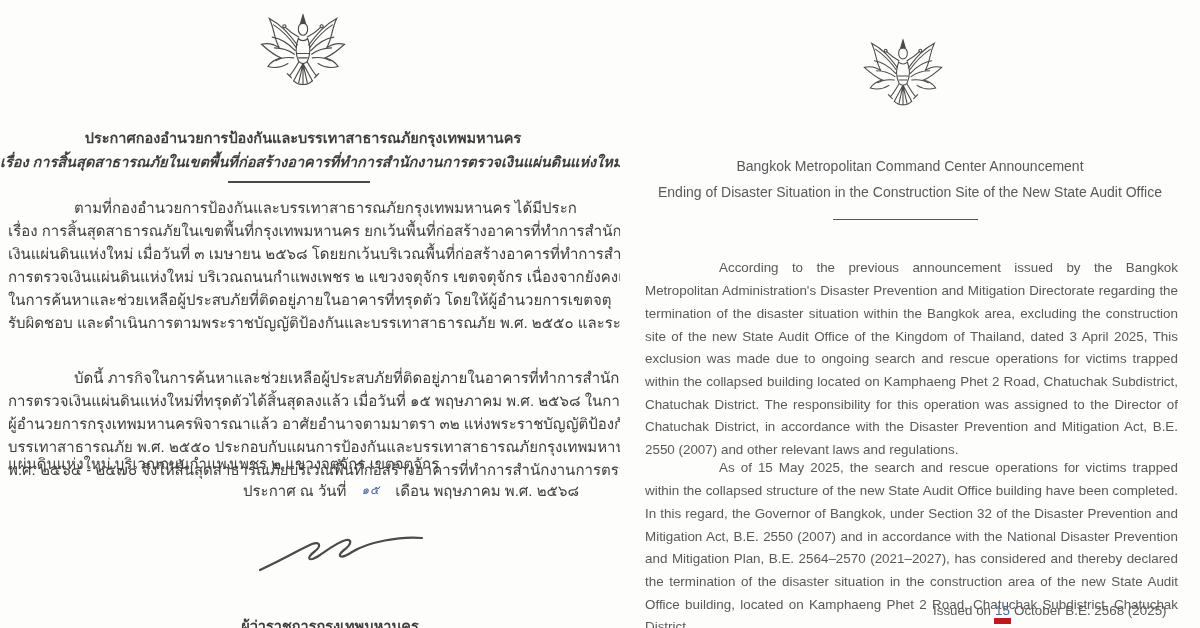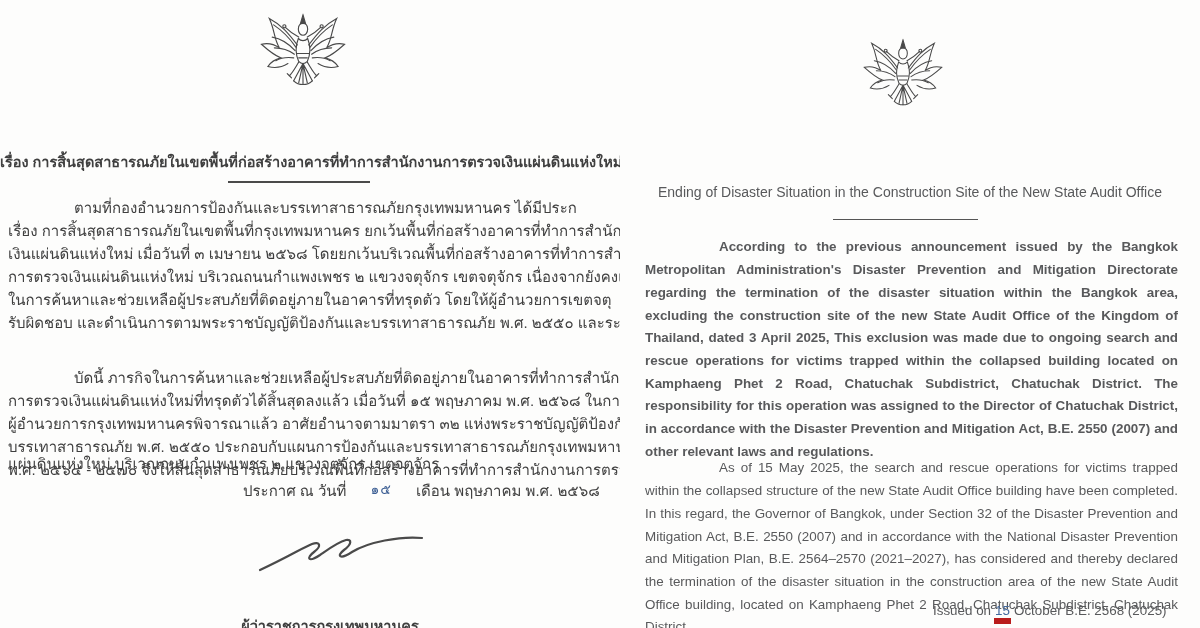--- a/index.html
+++ b/index.html
@@ -12,44 +12,44 @@
   .canvas{position:relative;width:1200px;height:628px;background:#fdfdfc;}
   .doc{position:absolute;top:0;height:628px;overflow:hidden;background:#fdfdfc;}
   .doc-left{left:0;width:620px;}
   .doc-right{left:620px;width:580px;}
 
   
   .doc-left .emblem{position:absolute;left:260px;top:8px;width:86px;height:104px;}
   .th-title{position:absolute;left:0;width:606px;text-align:center;white-space:nowrap;
             color:#3f3f3f;font-size:14.5px;font-weight:bold;}
   .th-title1{top:126px;}
-  .th-title2{top:150px;}
+  .th-title2{top:150px;font-style:italic;}
   .rule-left{position:absolute;top:181px;left:228px;width:142px;border-top:2px solid #4a4a4a;}
   .th-line{position:absolute;left:8px;width:760px;white-space:nowrap;overflow:hidden;
            color:#3f3f3f;font-size:15px;line-height:23.4px;height:23.4px;}
   .th-indent{padding-left:66px;}
   .th-date{position:absolute;top:479px;left:243px;white-space:nowrap;color:#3f3f3f;font-size:15px;}
-  .hand-th{color:#3d5f94;font-size:14px;letter-spacing:1px;padding:0 24px;position:relative;top:-2px;}
+  .hand-th{color:#3d5f94;font-size:12px;font-style:italic;letter-spacing:1px;padding:0 15px;position:relative;top:-2px;}
   .sig-svg{position:absolute;top:528px;left:250px;width:180px;height:56px;}
   .sig-text{position:absolute;left:225px;width:210px;text-align:center;white-space:nowrap;
             color:#3f3f3f;font-size:14.5px;}
   .sig-name{top:585px;}
   .sig-role1{top:614px;font-weight:bold;}
   .sig-role2{top:623px;}
 
   
   .doc-right .emblem{position:absolute;left:243px;top:33px;width:80px;height:98px;}
   .en-title{position:absolute;left:20px;width:540px;text-align:center;white-space:nowrap;
             color:#58595b;font-size:14px;}
   .en-title1{top:158px;}
   .en-title2{top:184px;}
   .rule-right{position:absolute;top:219px;left:213px;width:145px;border-top:1.5px solid #555;}
   .en-para{position:absolute;left:25px;width:533px;text-align:justify;color:#58595b;
            font-size:13.4px;line-height:22.7px;text-indent:74px;}
-  .en-para1{top:223px;font-weight:bold;}
+  .en-para1{top:244px;}
   .en-para2{top:444px;}
   .en-issued{position:absolute;top:603px;left:313px;white-space:nowrap;color:#58595b;font-size:13.4px;}
   .hand-en{color:#44699d;border-bottom:6px solid #b91c1c;padding:0 1px;margin:0 3px;}
 
   .emblem svg{width:100%;height:100%;}
   .hidden-defs{position:absolute;width:0;height:0;overflow:hidden;}
 </style>
 </head>
 <body>
 
@@ -87,20 +87,21 @@
 <div class="canvas">
 
   <section class="doc doc-left">
 
     <div class="emblem">
       <svg viewBox="0 0 120 130">
           <use href="#garuda"></use>
         </svg>
     </div>
 
+    <div class="th-title th-title1">ประกาศกองอำนวยการป้องกันและบรรเทาสาธารณภัยกรุงเทพมหานคร</div>
     <div class="th-title th-title2">เรื่อง  การสิ้นสุดสาธารณภัยในเขตพื้นที่ก่อสร้างอาคารที่ทำการสำนักงานการตรวจเงินแผ่นดินแห่งใหม่</div>
     <div class="rule-left"></div>
 
     <div class="th-line th-indent" style="top:196px">ตามที่กองอำนวยการป้องกันและบรรเทาสาธารณภัยกรุงเทพมหานคร ได้มีประก</div>
     <div class="th-line" style="top:219px">เรื่อง การสิ้นสุดสาธารณภัยในเขตพื้นที่กรุงเทพมหานคร ยกเว้นพื้นที่ก่อสร้างอาคารที่ทำการสำนักงานการต</div>
     <div class="th-line" style="top:242px">เงินแผ่นดินแห่งใหม่ เมื่อวันที่ ๓ เมษายน ๒๕๖๘ โดยยกเว้นบริเวณพื้นที่ก่อสร้างอาคารที่ทำการสำนัก</div>
     <div class="th-line" style="top:265px">การตรวจเงินแผ่นดินแห่งใหม่ บริเวณถนนกำแพงเพชร ๒ แขวงจตุจักร เขตจตุจักร เนื่องจากยังคงเหลือภา</div>
     <div class="th-line" style="top:288px">ในการค้นหาและช่วยเหลือผู้ประสบภัยที่ติดอยู่ภายในอาคารที่ทรุดตัว โดยให้ผู้อำนวยการเขตจตุ</div>
     <div class="th-line" style="top:311px">รับผิดชอบ  และดำเนินการตามพระราชบัญญัติป้องกันและบรรเทาสาธารณภัย พ.ศ. ๒๕๕๐ และระเบี</div>
 
@@ -126,20 +127,21 @@
   </section>
 
   <section class="doc doc-right">
 
     <div class="emblem">
       <svg viewBox="0 0 120 130">
           <use href="#garuda"></use>
         </svg>
     </div>
 
+    <div class="en-title en-title1">Bangkok Metropolitan Command Center Announcement</div>
     <div class="en-title en-title2">Ending of Disaster Situation in the Construction Site of the New State Audit Office</div>
     <div class="rule-right"></div>
 
     <p class="en-para en-para1">According to the previous announcement issued by the Bangkok Metropolitan Administration's Disaster Prevention and Mitigation Directorate regarding the termination of the disaster situation within the Bangkok area, excluding the construction site of the new State Audit Office of the Kingdom of Thailand, dated 3 April 2025, This exclusion was made due to ongoing search and rescue operations for victims trapped within the collapsed building located on Kamphaeng Phet 2 Road, Chatuchak Subdistrict, Chatuchak District. The responsibility for this operation was assigned to the Director of Chatuchak District, in accordance with the Disaster Prevention and Mitigation Act, B.E. 2550 (2007) and other relevant laws and regulations.</p>
     <p class="en-para en-para2">As of 15 May 2025, the search and rescue operations for victims trapped within the collapsed structure of the new State Audit Office building have been completed. In this regard, the Governor of Bangkok,  under Section 32 of the Disaster Prevention and Mitigation Act, B.E. 2550 (2007) and in accordance with the National Disaster Prevention and Mitigation Plan, B.E. 2564–2570 (2021–2027), has considered and thereby declared the termination of the disaster situation in the construction area of the new State Audit Office building, located on Kamphaeng Phet 2 Road, Chatuchak Subdistrict, Chatuchak District.</p>
 
     <div class="en-issued">
       <span>Issued on</span><span class="hand-en">15</span><span>October B.E. 2568 (2025)</span>
     </div>
   </section>

